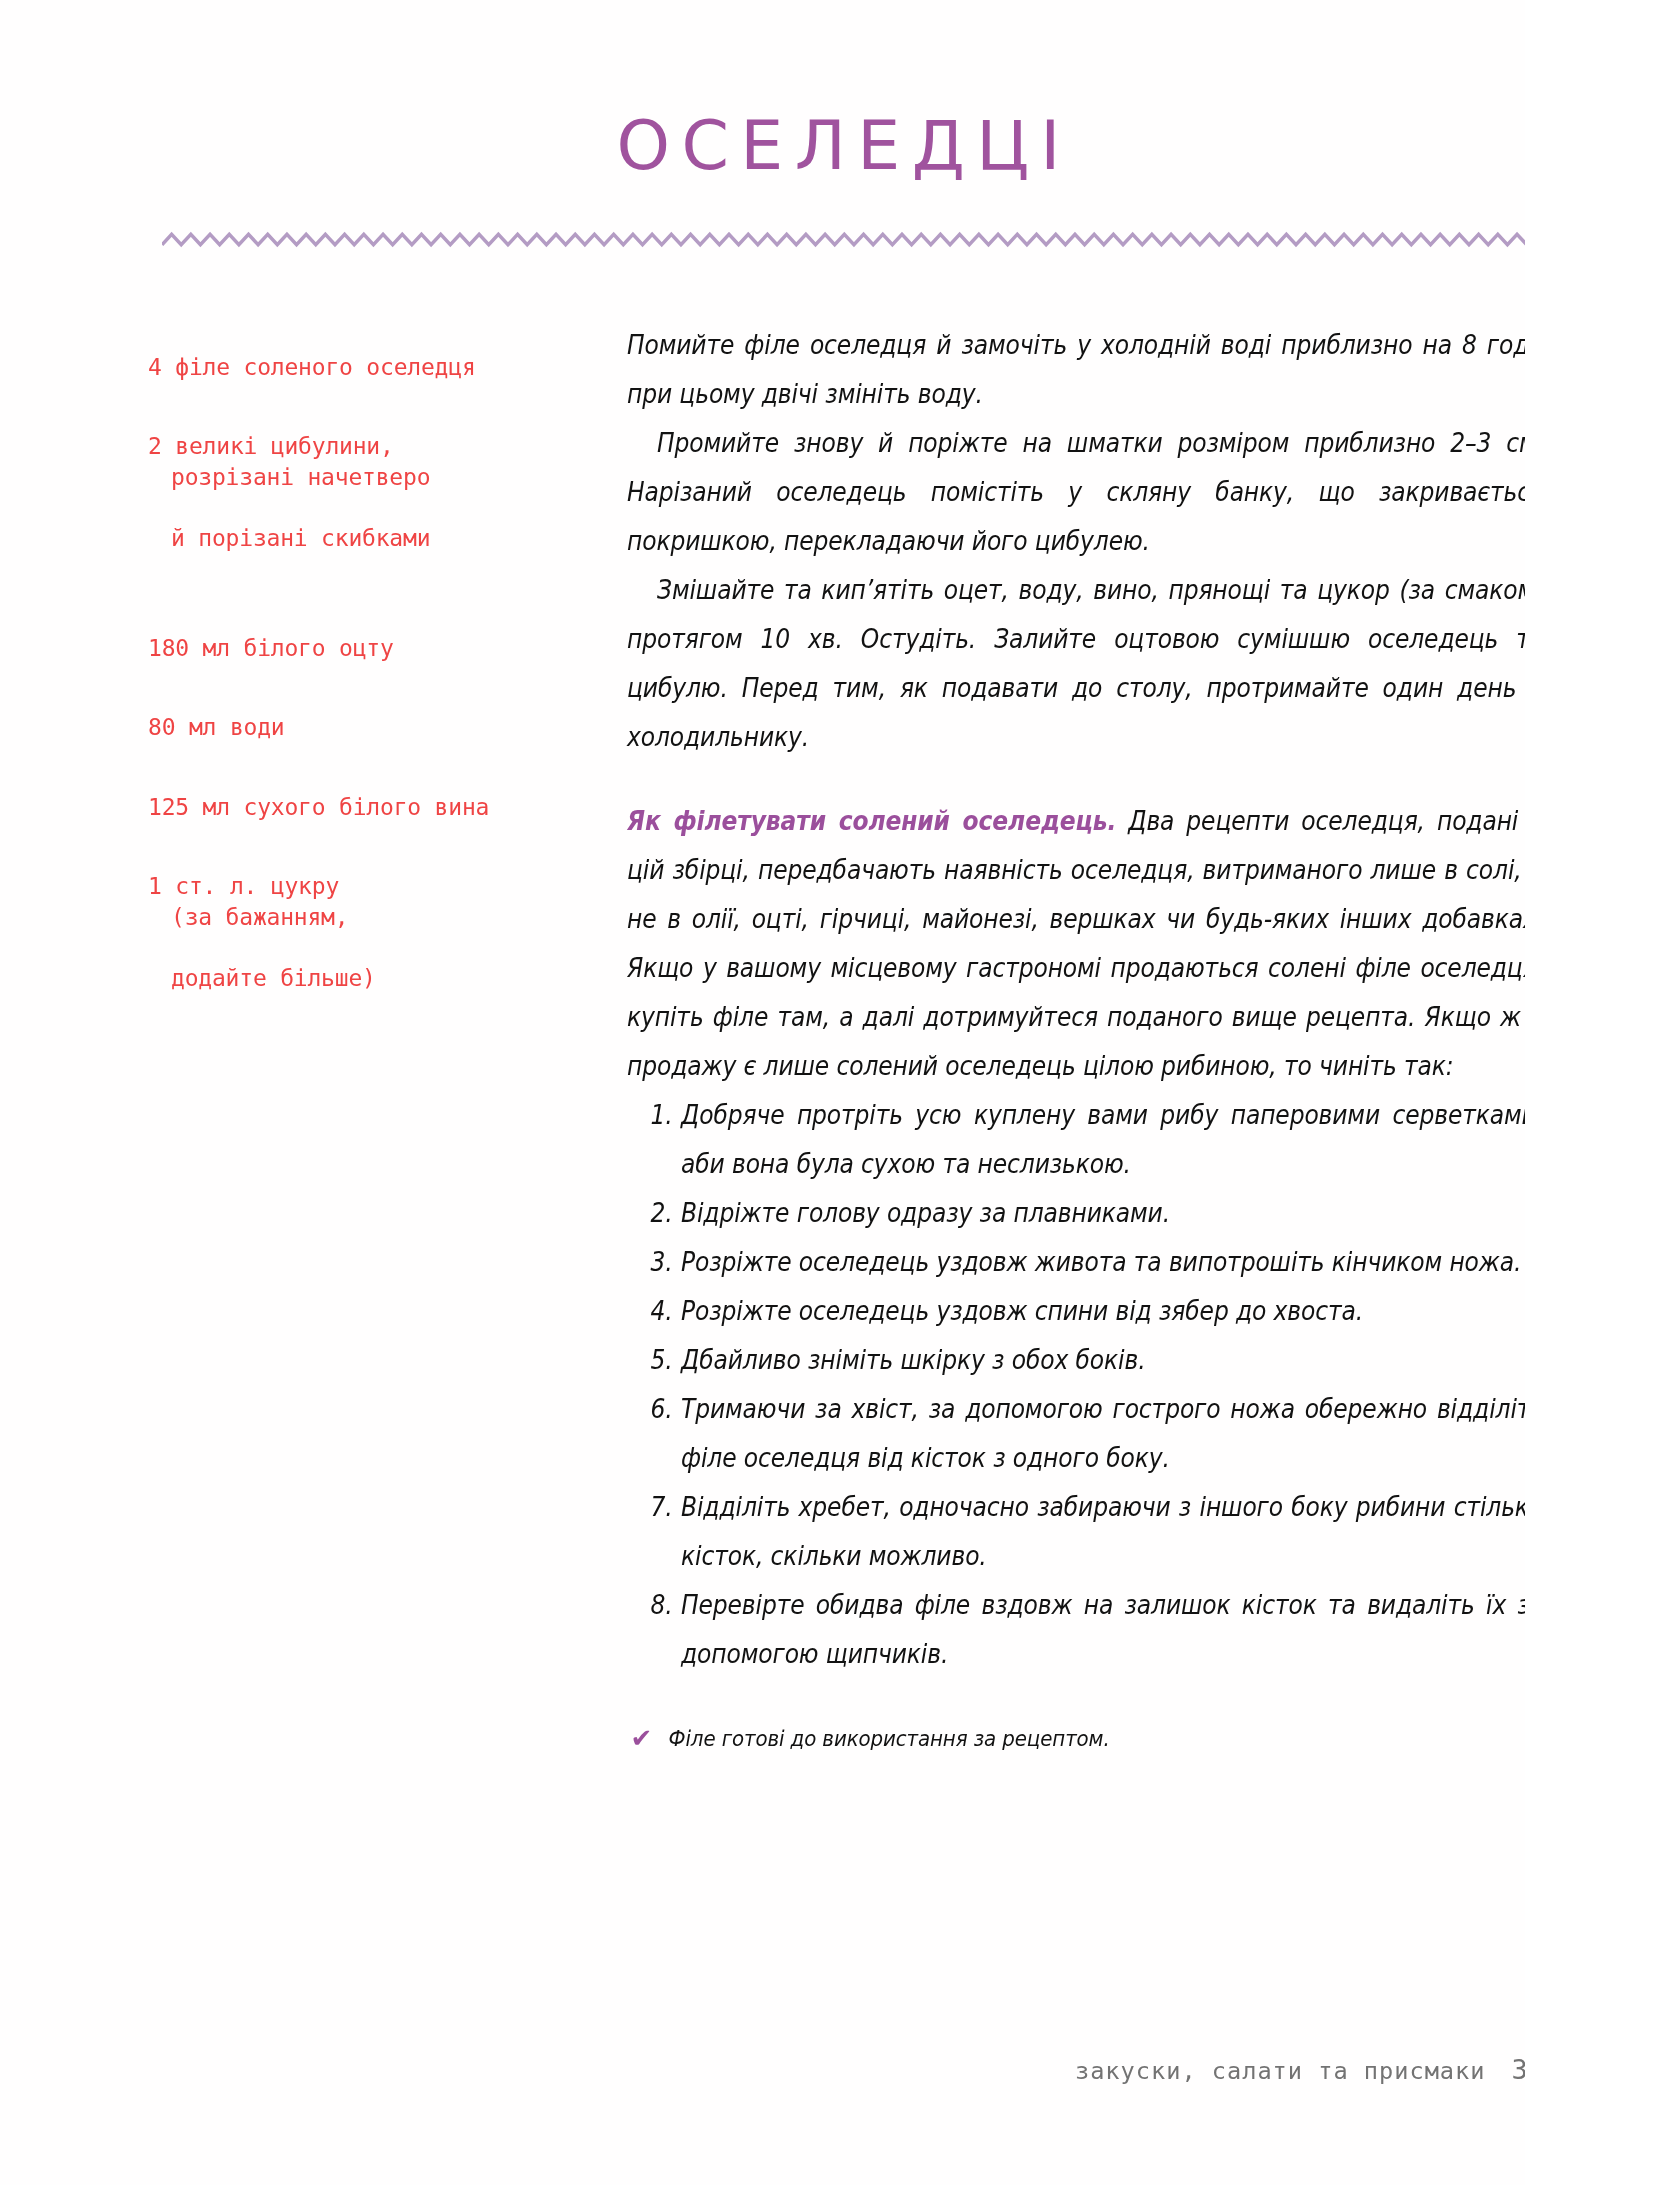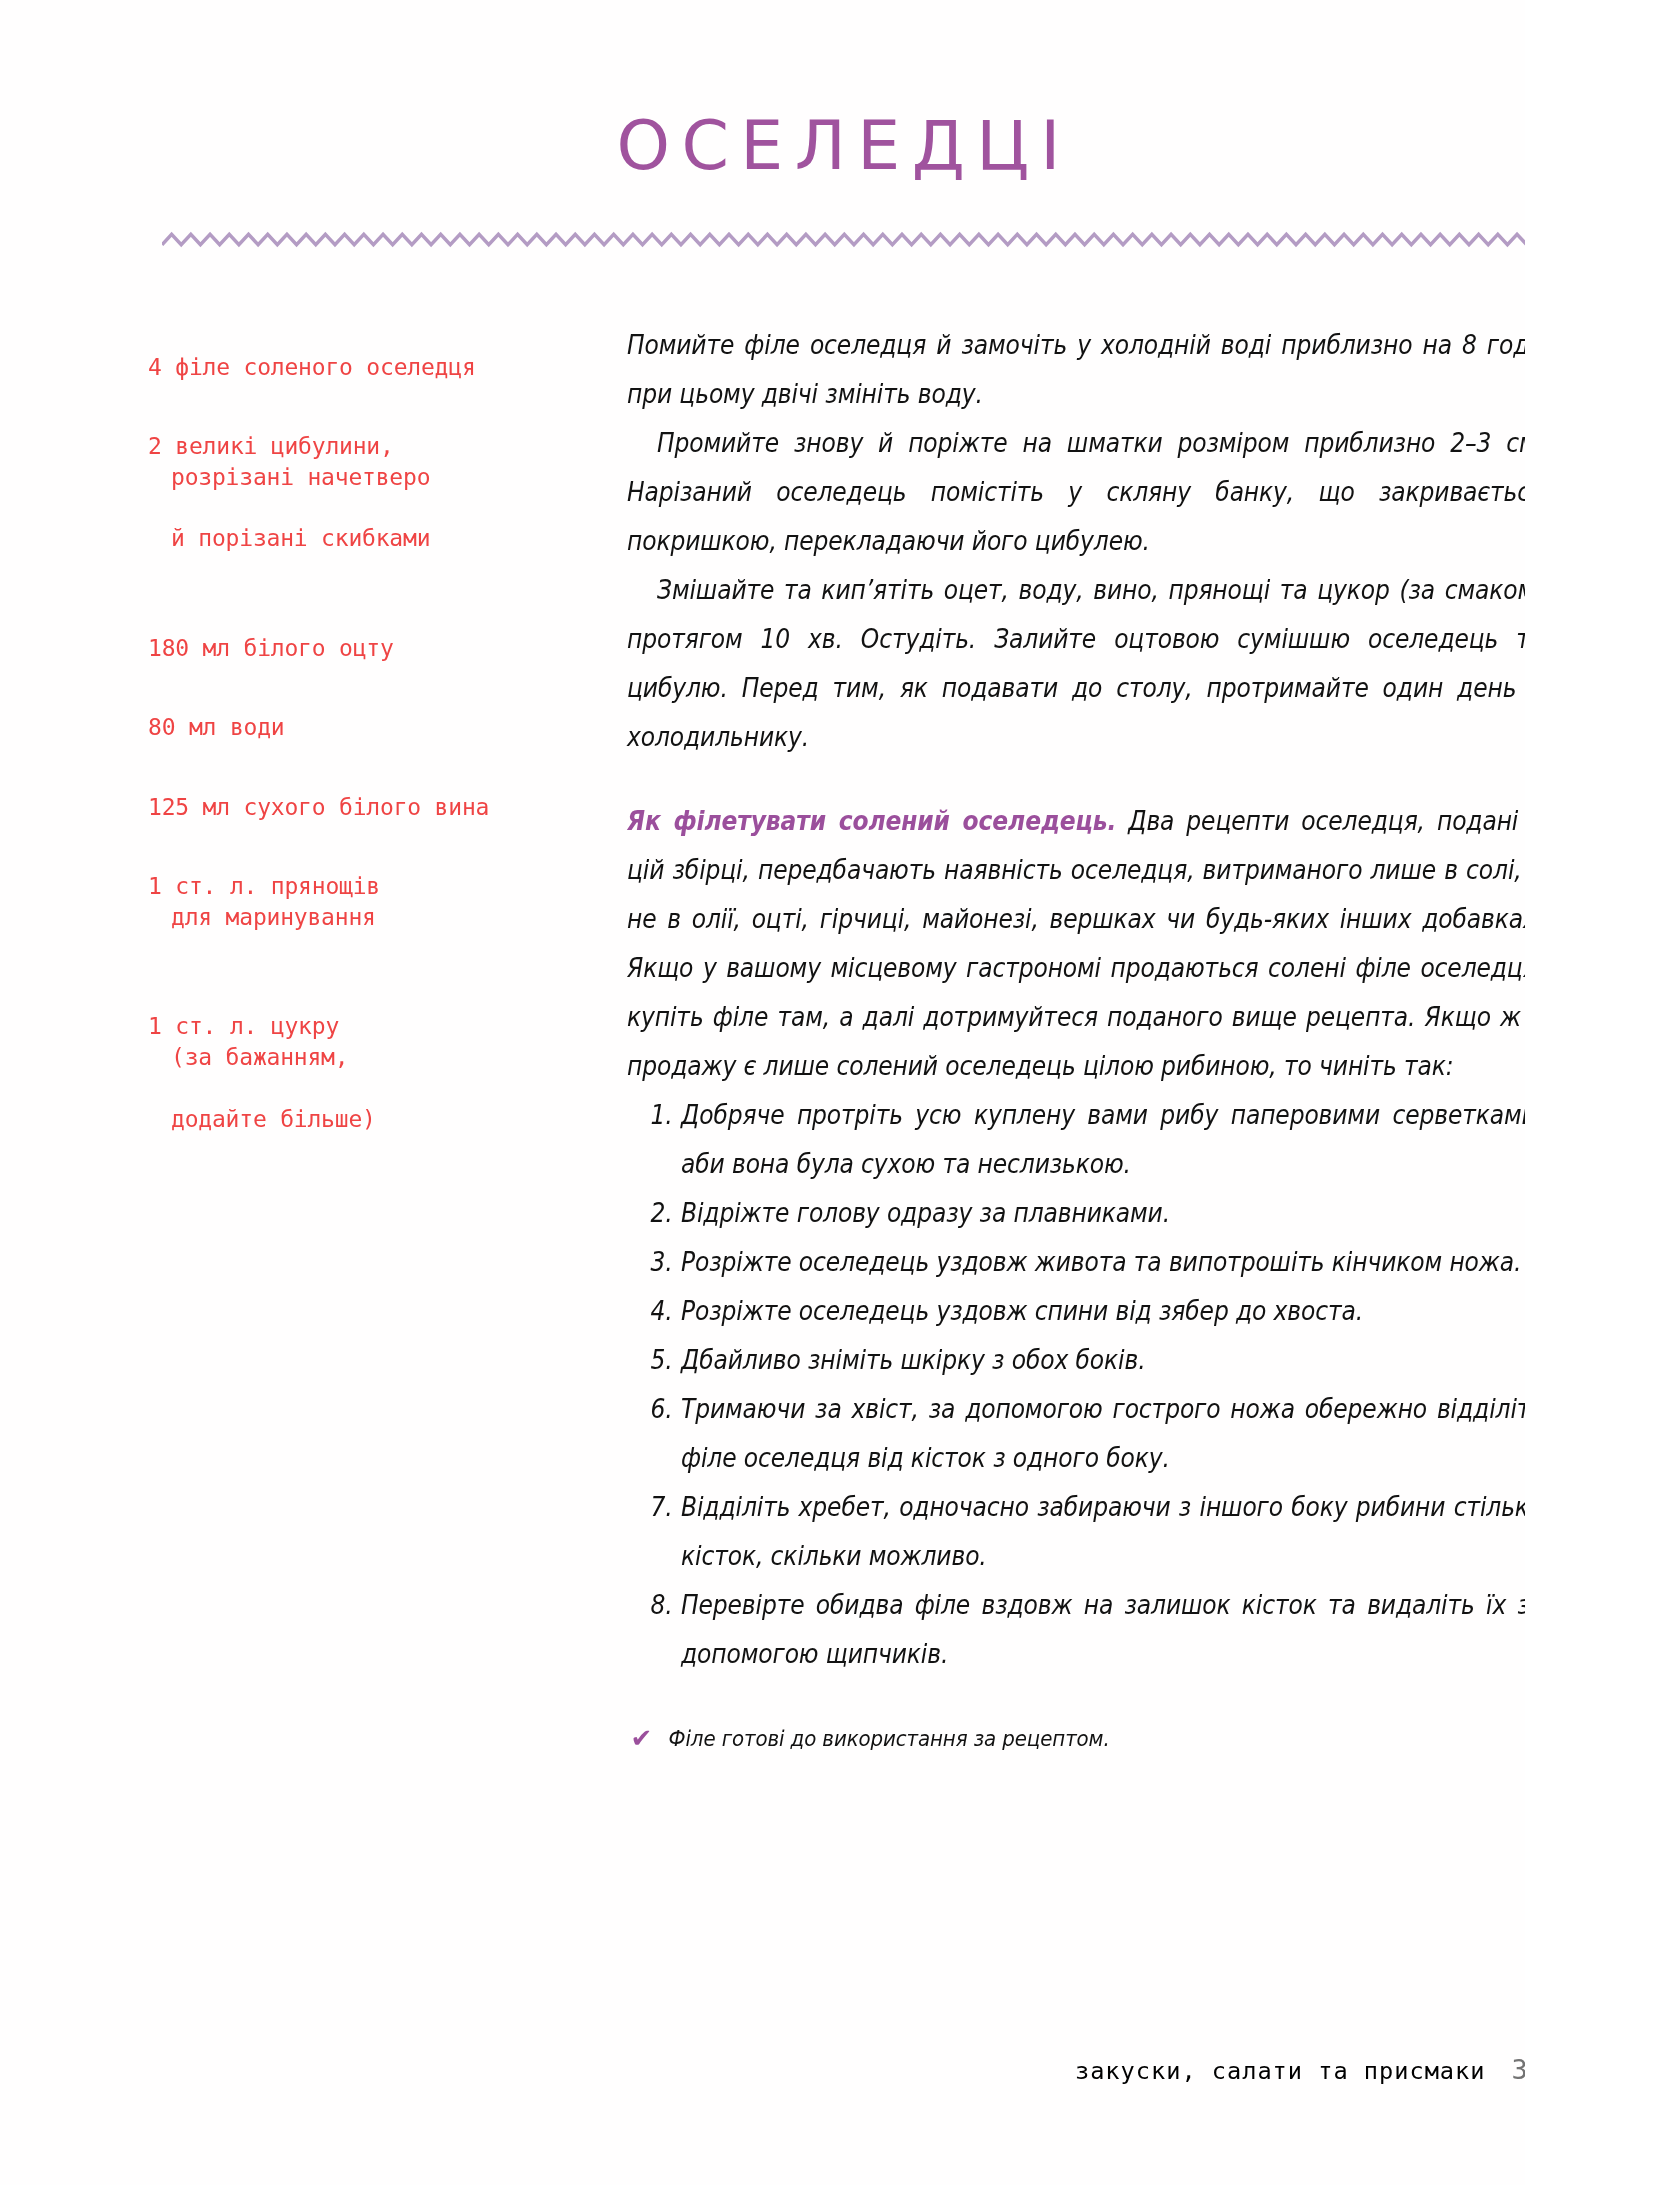--- a/index.html
+++ b/index.html
@@ -177,21 +177,21 @@
     padding-right: 133px;
     box-sizing: border-box;
     text-align: right;
     display: flex;
     justify-content: flex-end;
     align-items: baseline;
   }
   .footer-label {
     font-family: "DejaVu Sans Mono", monospace;
     font-size: 23.6px;
-    color: #000000;
+    color: #737373;
     letter-spacing: 1px;
   }
   .footer-page {
     font-family: "DejaVu Sans Mono", monospace;
     font-size: 27px;
     color: #737373;
     margin-left: 26px;
     font-weight: 400;
   }
 </style>
@@ -222,24 +222,20 @@
         <span class="cont">й порізані скибками</span>
       </div>
       <div class="ingredient">
         <span>180 мл білого оцту</span>
       </div>
       <div class="ingredient">
         <span>80 мл води</span>
       </div>
       <div class="ingredient">
         <span>125 мл сухого білого вина</span>
-      </div>
-      <div class="ingredient">
-        <span>1 ст. л. прянощів</span>
-        <span class="cont">для маринування</span>
       </div>
       <div class="ingredient">
         <span>1 ст. л. цукру</span>
         <span class="cont">(за бажанням,</span>
         <span class="cont">додайте більше)</span>
       </div>
     </div>
 
     <div class="instructions">
 

